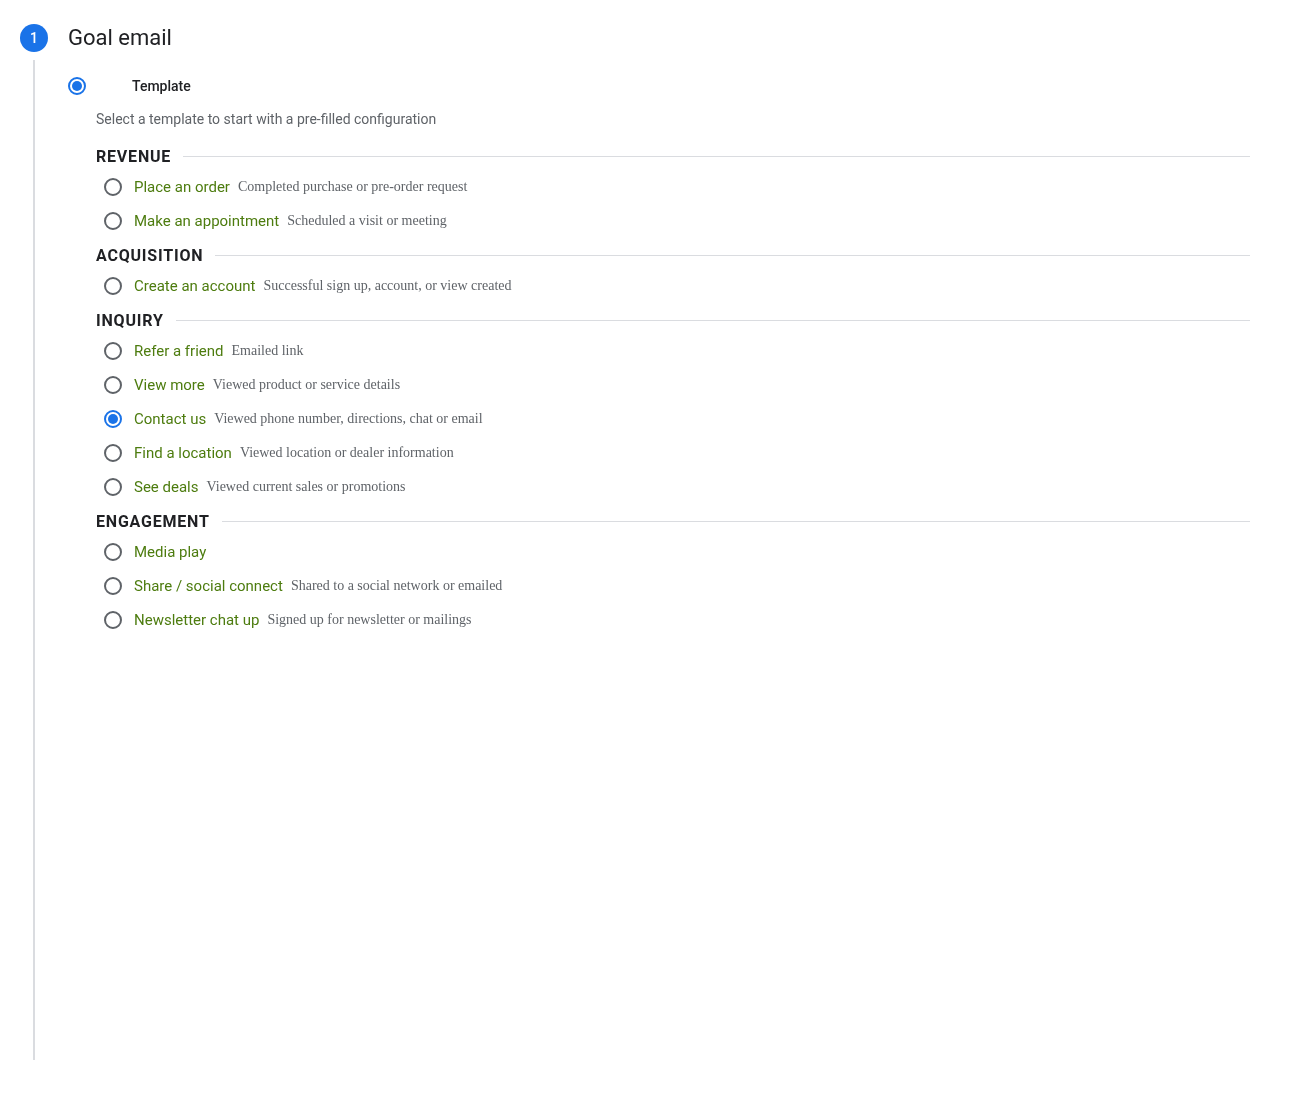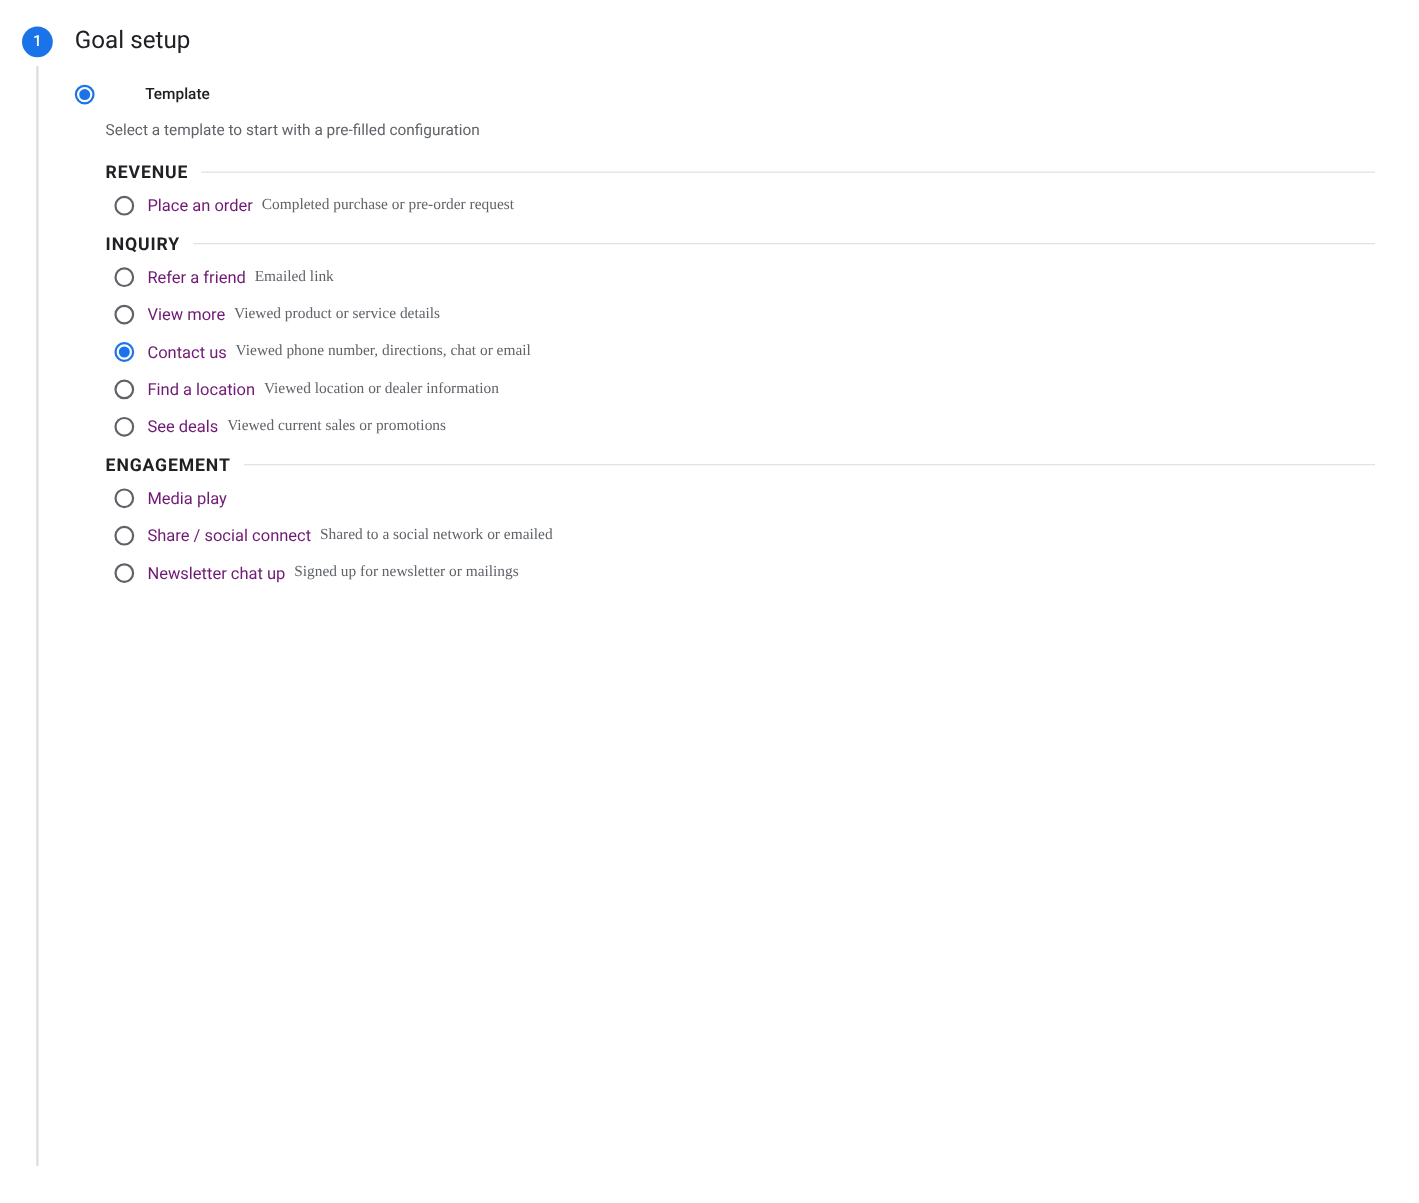--- a/index.html
+++ b/index.html
@@ -168,21 +168,21 @@
     .option-radio.checked::after {
       content: '';
       width: 10px;
       height: 10px;
       border-radius: 50%;
       background: #1a73e8;
     }
 
     .option-name {
       font-size: 15px;
-      color: #701a75;
+      color: #4d7c0f;
       font-weight: 400;
       margin-right: 8px;
     }
 
     .option-desc {
       font-size: 14px;
       color: #5f6368;
       font-family: Liberation Serif, serif;
     }
 
@@ -193,21 +193,21 @@
 </head>
 <body>
 
 <div class="page-container">
   <div class="step-indicator">
     <div class="step-circle">1</div>
     <div class="step-line"></div>
   </div>
 
   <div class="content">
-    <div class="page-title">Goal setup</div>
+    <div class="page-title">Goal email</div>
 
     <div class="template-section">
       <div class="template-radio-row">
         <div class="radio-input checked">
         </div>
         <span class="template-label">Template</span>
       </div>
       <div class="template-description">Select a template to start with a pre-filled configuration</div>
     </div>
 
@@ -215,20 +215,36 @@
     <div class="category-block">
           <div class="category-header">
             <span class="category-label">REVENUE</span>
             <div class="category-line"></div>
           </div>
           <div class="option-row">
             <div class="option-radio"></div>
             <span class="option-name">Place an order</span>
             <span class="option-desc">Completed purchase or pre-order request</span>
           </div>
+          <div class="option-row">
+            <div class="option-radio"></div>
+            <span class="option-name">Make an appointment</span>
+            <span class="option-desc">Scheduled a visit or meeting</span>
+          </div>
+        </div>
+        <div class="category-block">
+          <div class="category-header">
+            <span class="category-label">ACQUISITION</span>
+            <div class="category-line"></div>
+          </div>
+          <div class="option-row">
+            <div class="option-radio"></div>
+            <span class="option-name">Create an account</span>
+            <span class="option-desc">Successful sign up, account, or view created</span>
+          </div>
         </div>
         <div class="category-block">
           <div class="category-header">
             <span class="category-label">INQUIRY</span>
             <div class="category-line"></div>
           </div>
           <div class="option-row">
             <div class="option-radio"></div>
             <span class="option-name">Refer a friend</span>
             <span class="option-desc">Emailed link</span>

